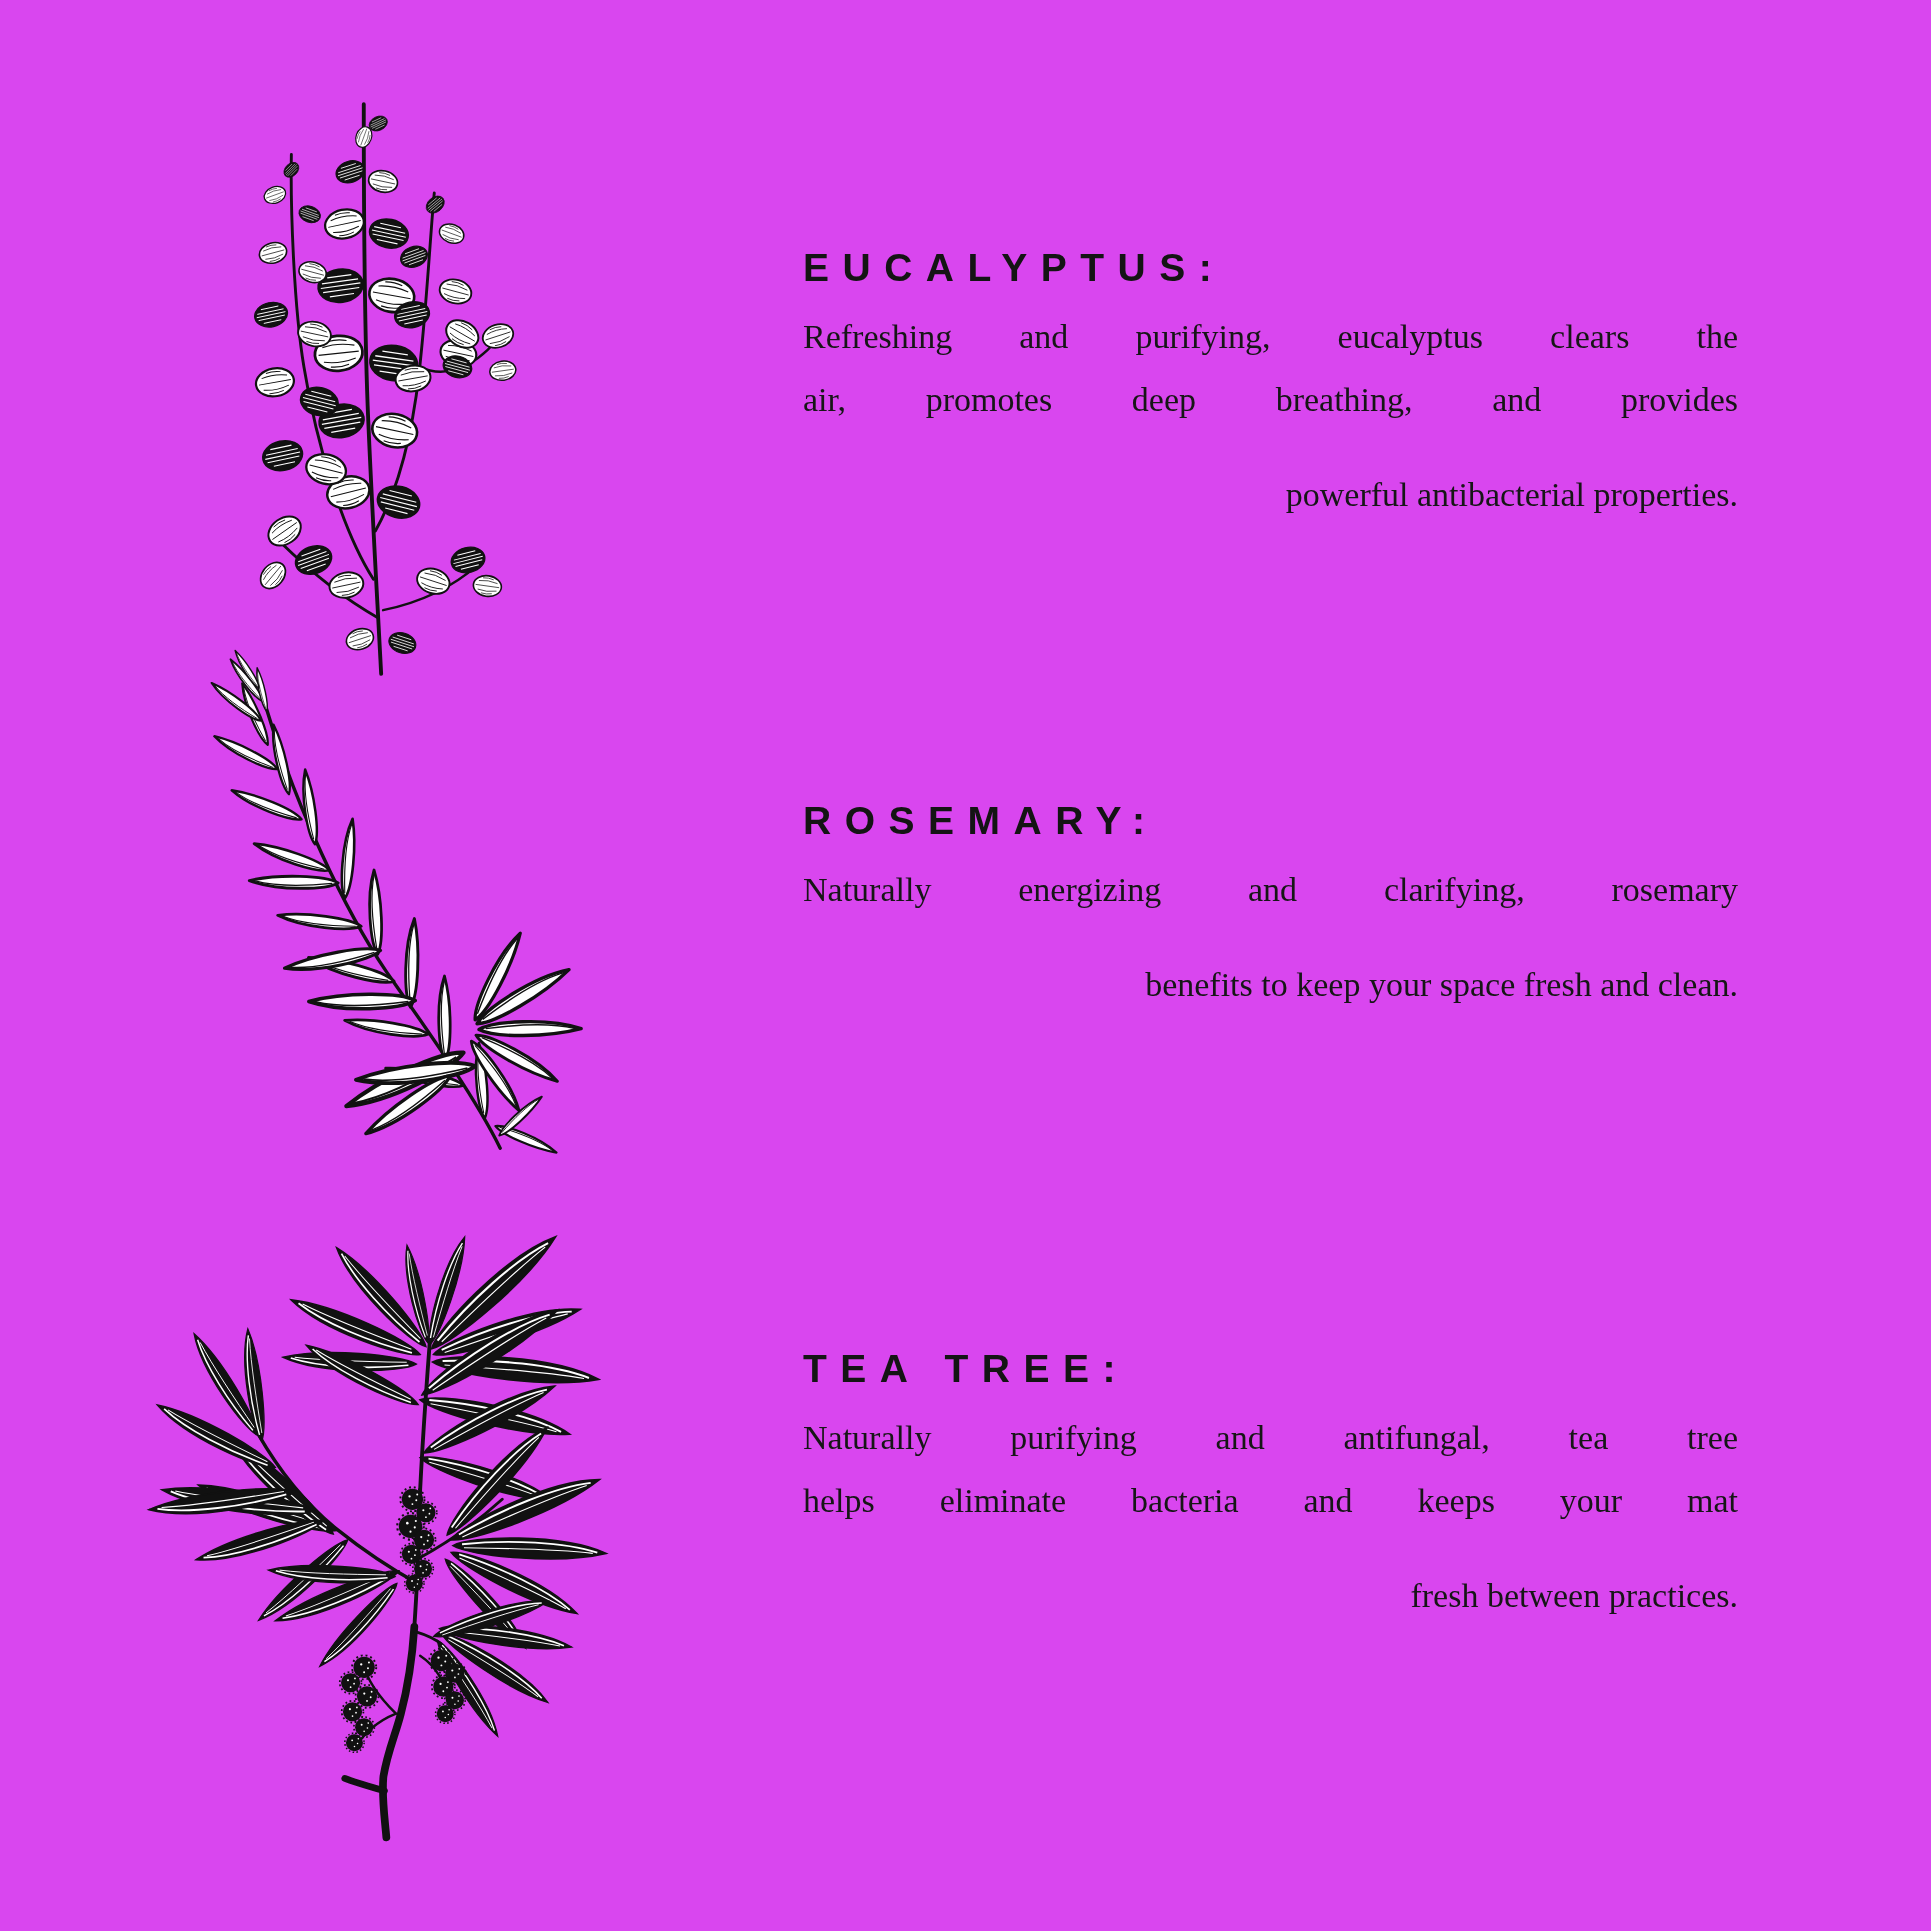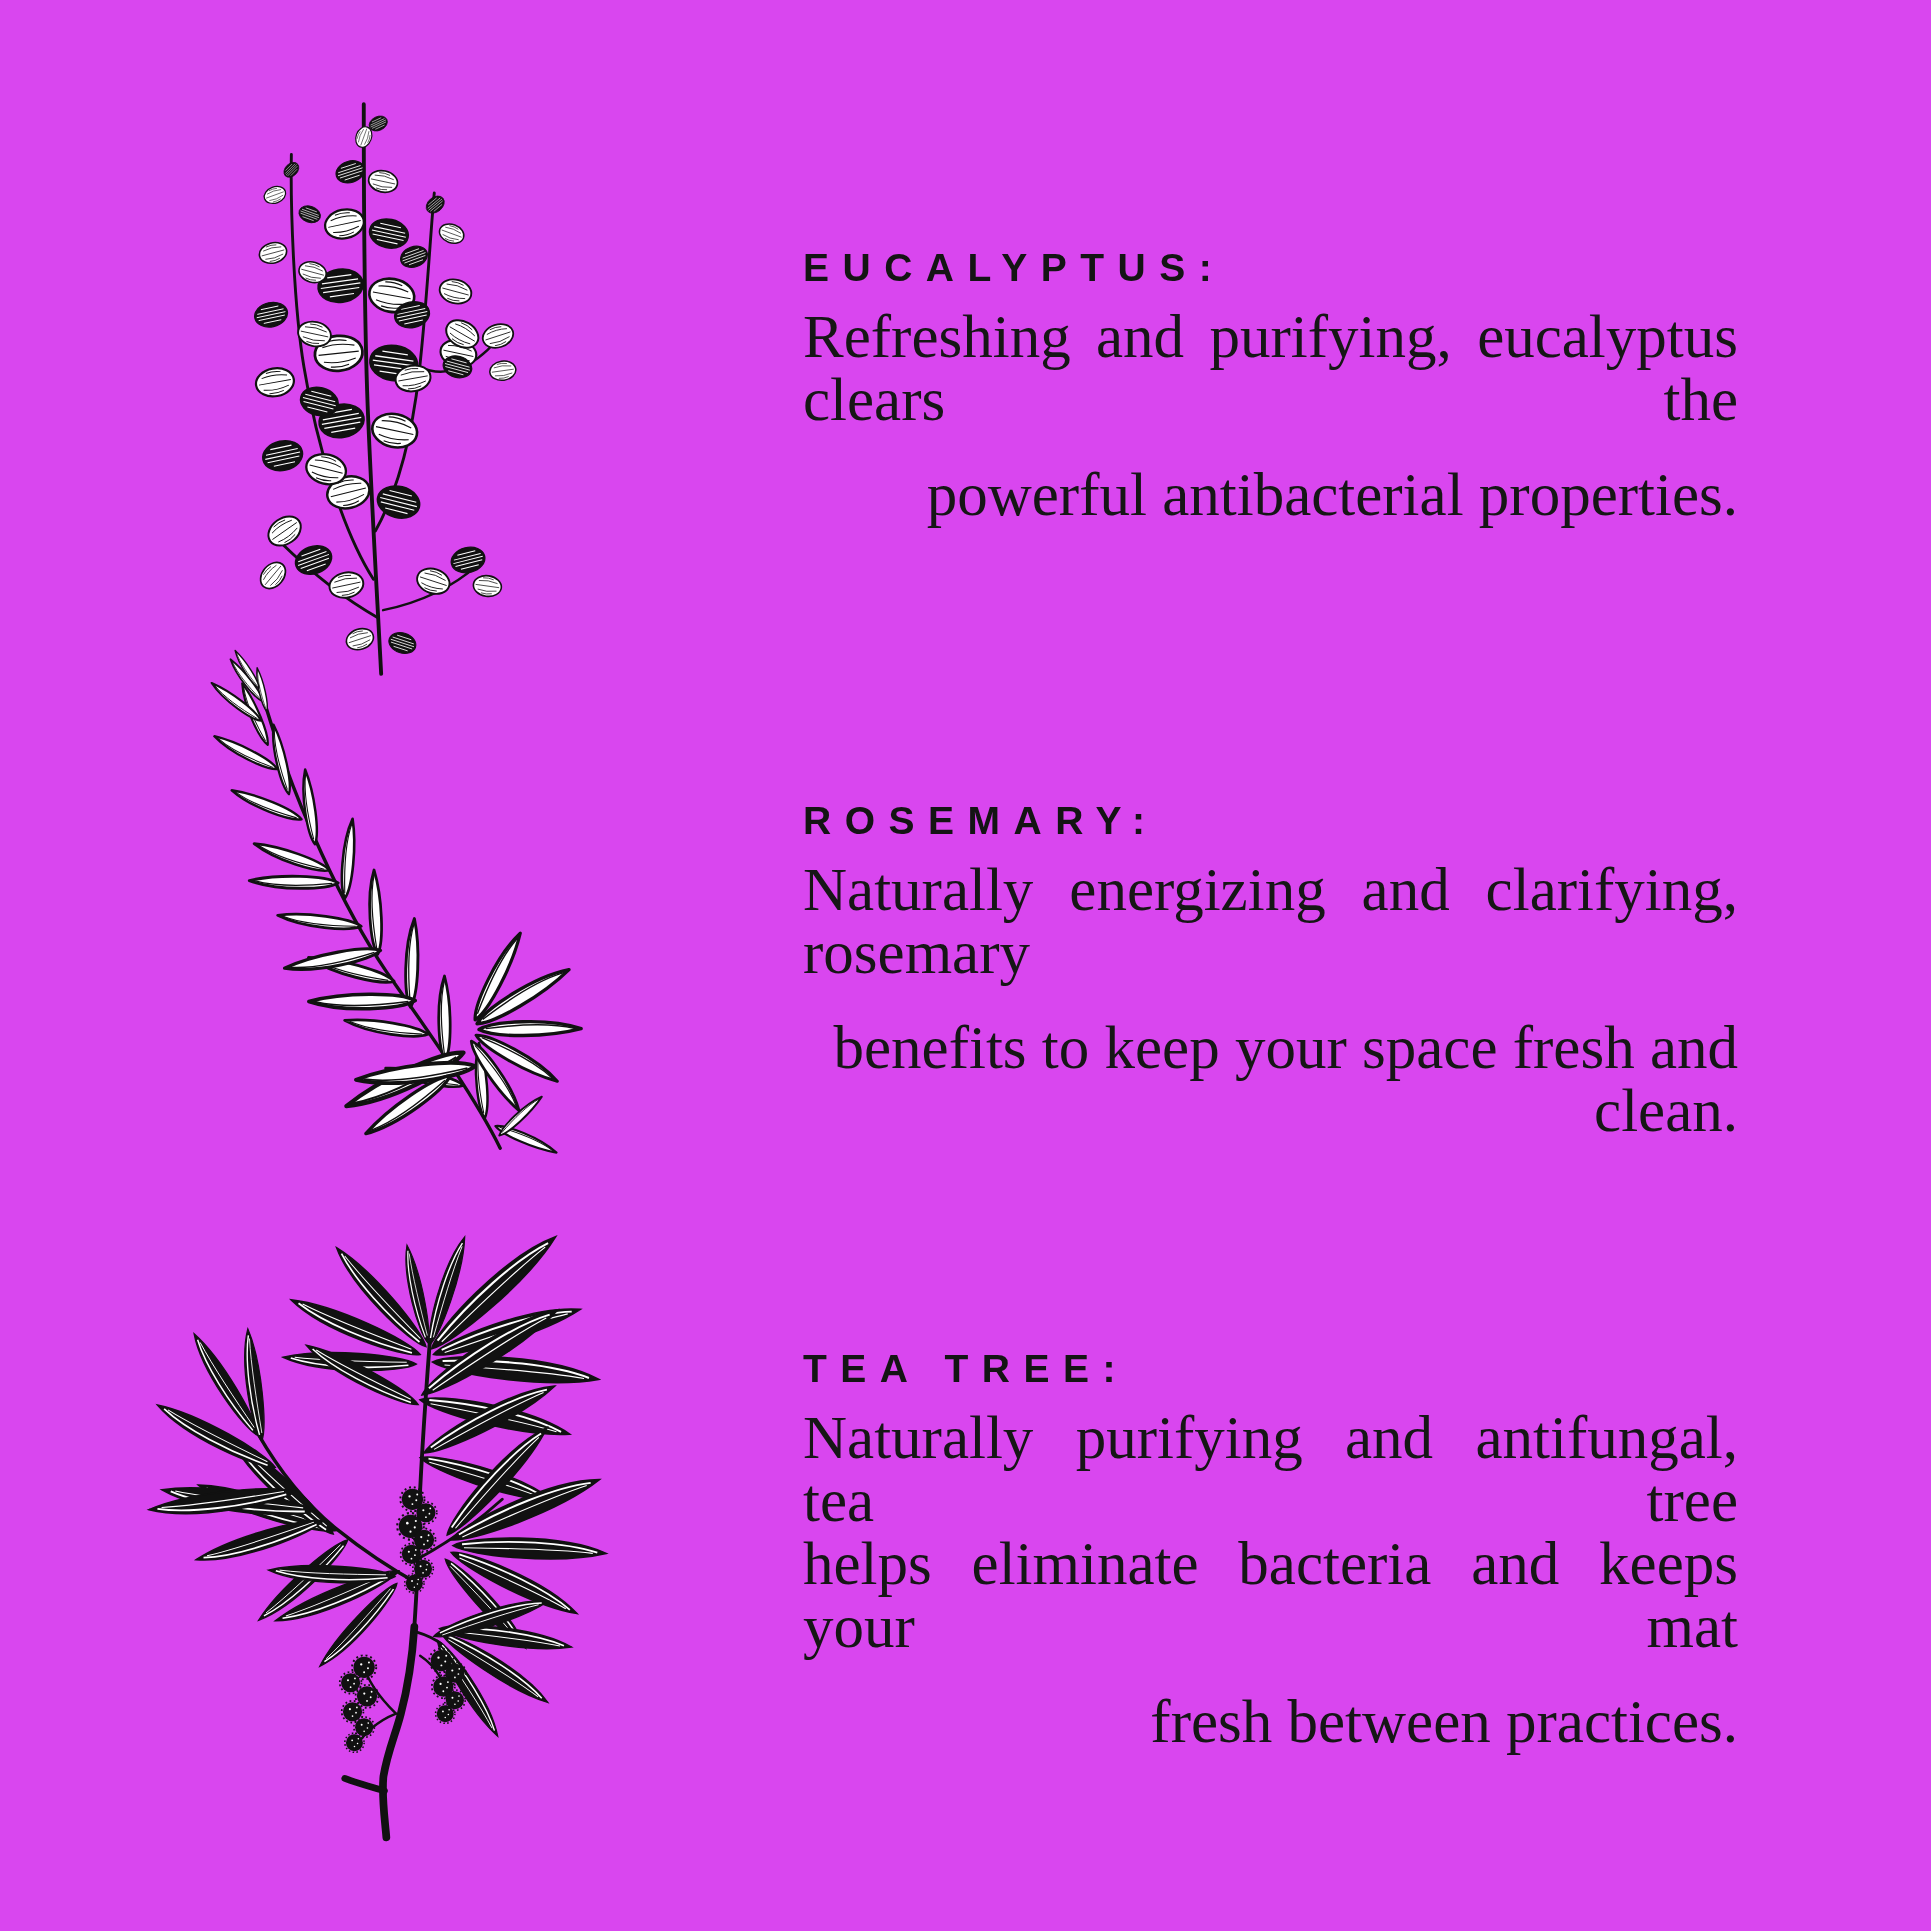--- a/index.html
+++ b/index.html
@@ -6,21 +6,21 @@
   .canvas{
     position:relative;width:1931px;height:1931px;background:#d946ef;
     font-family:"Liberation Serif",serif;overflow:hidden;
   }
   .textblock{position:absolute;left:803px;width:935px;color:#161616;}
   .heading{
     font-family:"Liberation Sans",sans-serif;font-weight:bold;
     font-size:39px;line-height:46px;letter-spacing:13.5px;color:#141414;
     margin:0 0 13.5px 0;white-space:nowrap;
   }
-  .body{font-size:61px;line-height:63px;}
+  .body{font-size:34px;line-height:63px;}
   .jline{text-align:justify;text-align-last:justify;}
   .lline{text-align:right;margin-top:32px;}
   #s1{top:245px;}
   #s2{top:798px;}
   #s3{top:1346px;}
   .illo{position:absolute;overflow:visible;}
   #illo-eucalyptus{left:217px;top:77px;}
   #illo-rosemary{left:174px;top:661px;}
   #illo-teatree{left:198px;top:1250px;}
   svg{overflow:visible;display:block;}
@@ -239,20 +239,21 @@
       <use href="#pom" transform="translate(254,452) scale(0.95)"></use>
       <use href="#pom" transform="translate(266,466) scale(0.85)"></use>
       <use href="#pom" transform="translate(256,480) scale(0.8)"></use>
     </svg>
   </div>
 
   <section class="textblock" id="s1">
     <h2 class="heading">EUCALYPTUS:</h2>
     <div class="body">
       <div class="jline">Refreshing and purifying, eucalyptus clears the</div>
+      <div class="jline">air, promotes deep breathing, and provides</div>
       <div class="lline">powerful antibacterial properties.</div>
     </div>
   </section>
 
   <section class="textblock" id="s2">
     <h2 class="heading">ROSEMARY:</h2>
     <div class="body">
       <div class="jline">Naturally energizing and clarifying, rosemary</div>
       <div class="lline">benefits to keep your space fresh and clean.</div>
     </div>

